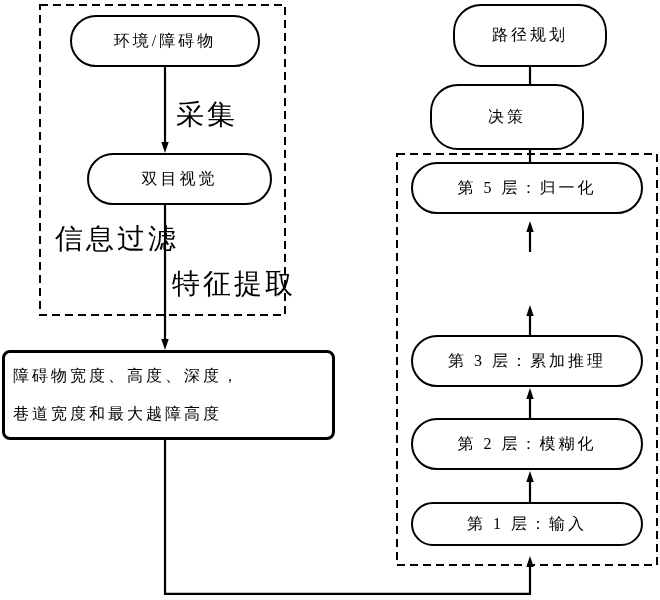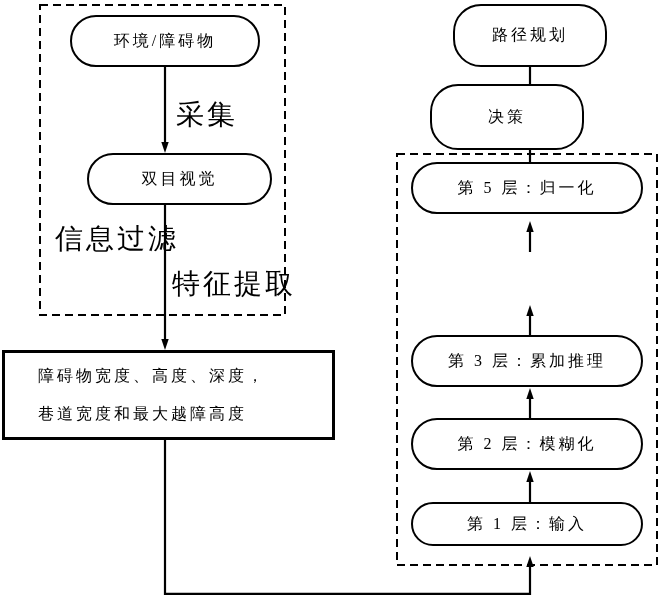--- a/index.html
+++ b/index.html
@@ -25,25 +25,25 @@
     display: flex;
     align-items: center;
     justify-content: center;
     font-size: 16px;
     letter-spacing: 3px;
     white-space: nowrap;
   }
   .stadium { border-radius: 28px; }
   .process-rect {
     border-width: 3px;
-    border-radius: 0;
+    border-radius: 8px;
     flex-direction: column;
     align-items: flex-start;
     justify-content: center;
-    padding-left: 33px;
+    padding-left: 8px;
     letter-spacing: 3px;
     line-height: 38px;
   }
   .edge-label {
     position: absolute;
     font-size: 28px;
     letter-spacing: 3px;
     white-space: nowrap;
   }
 </style>

